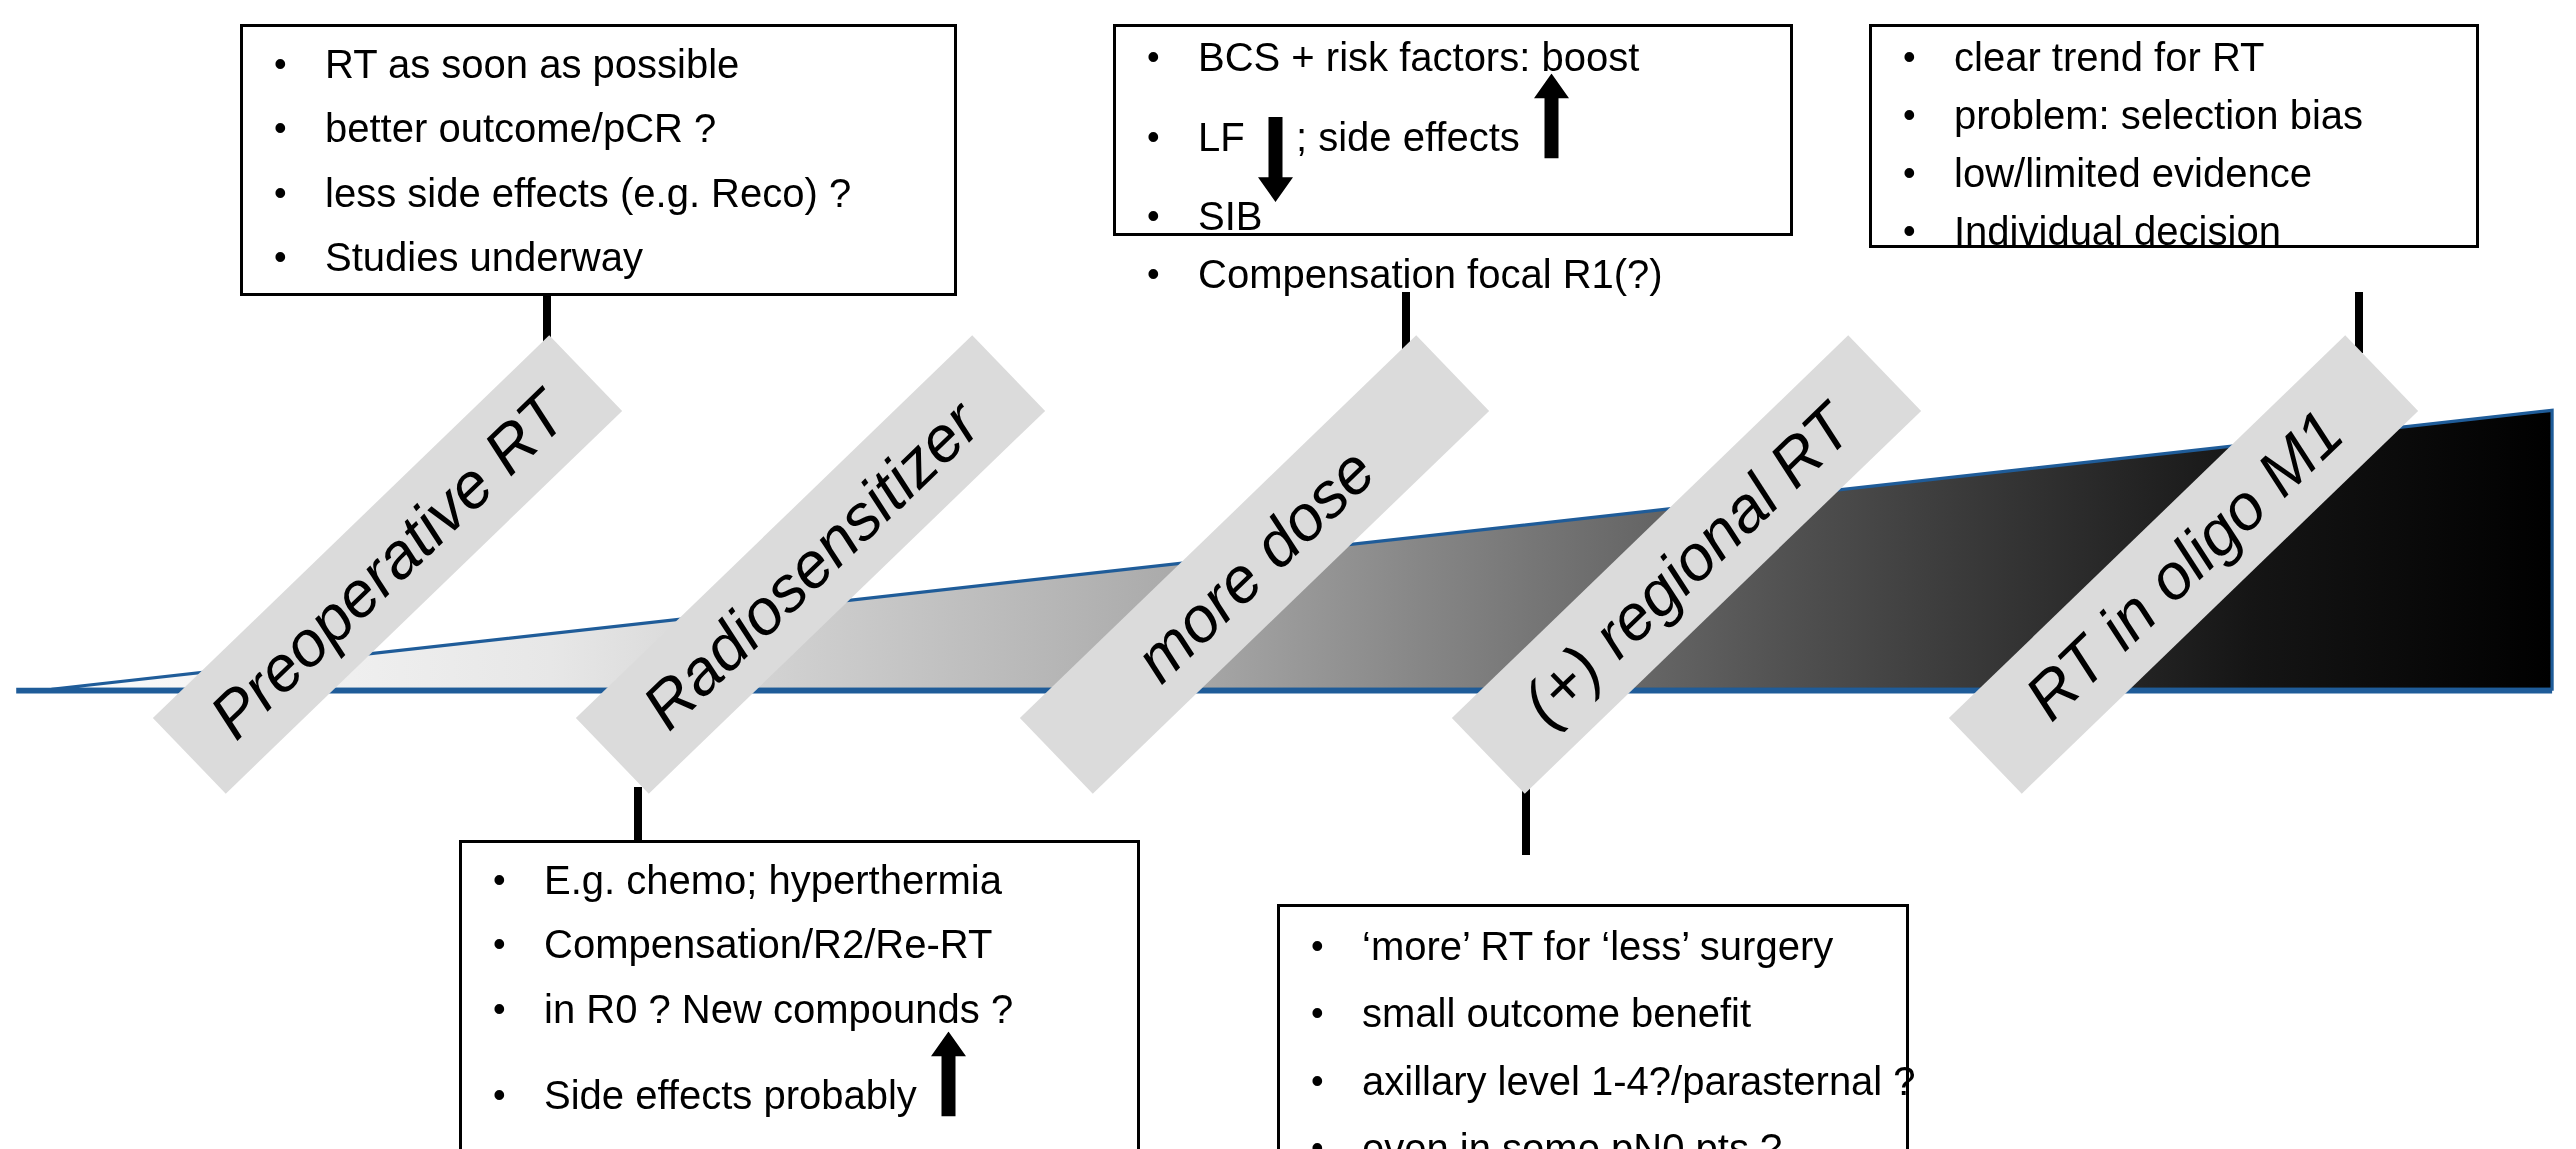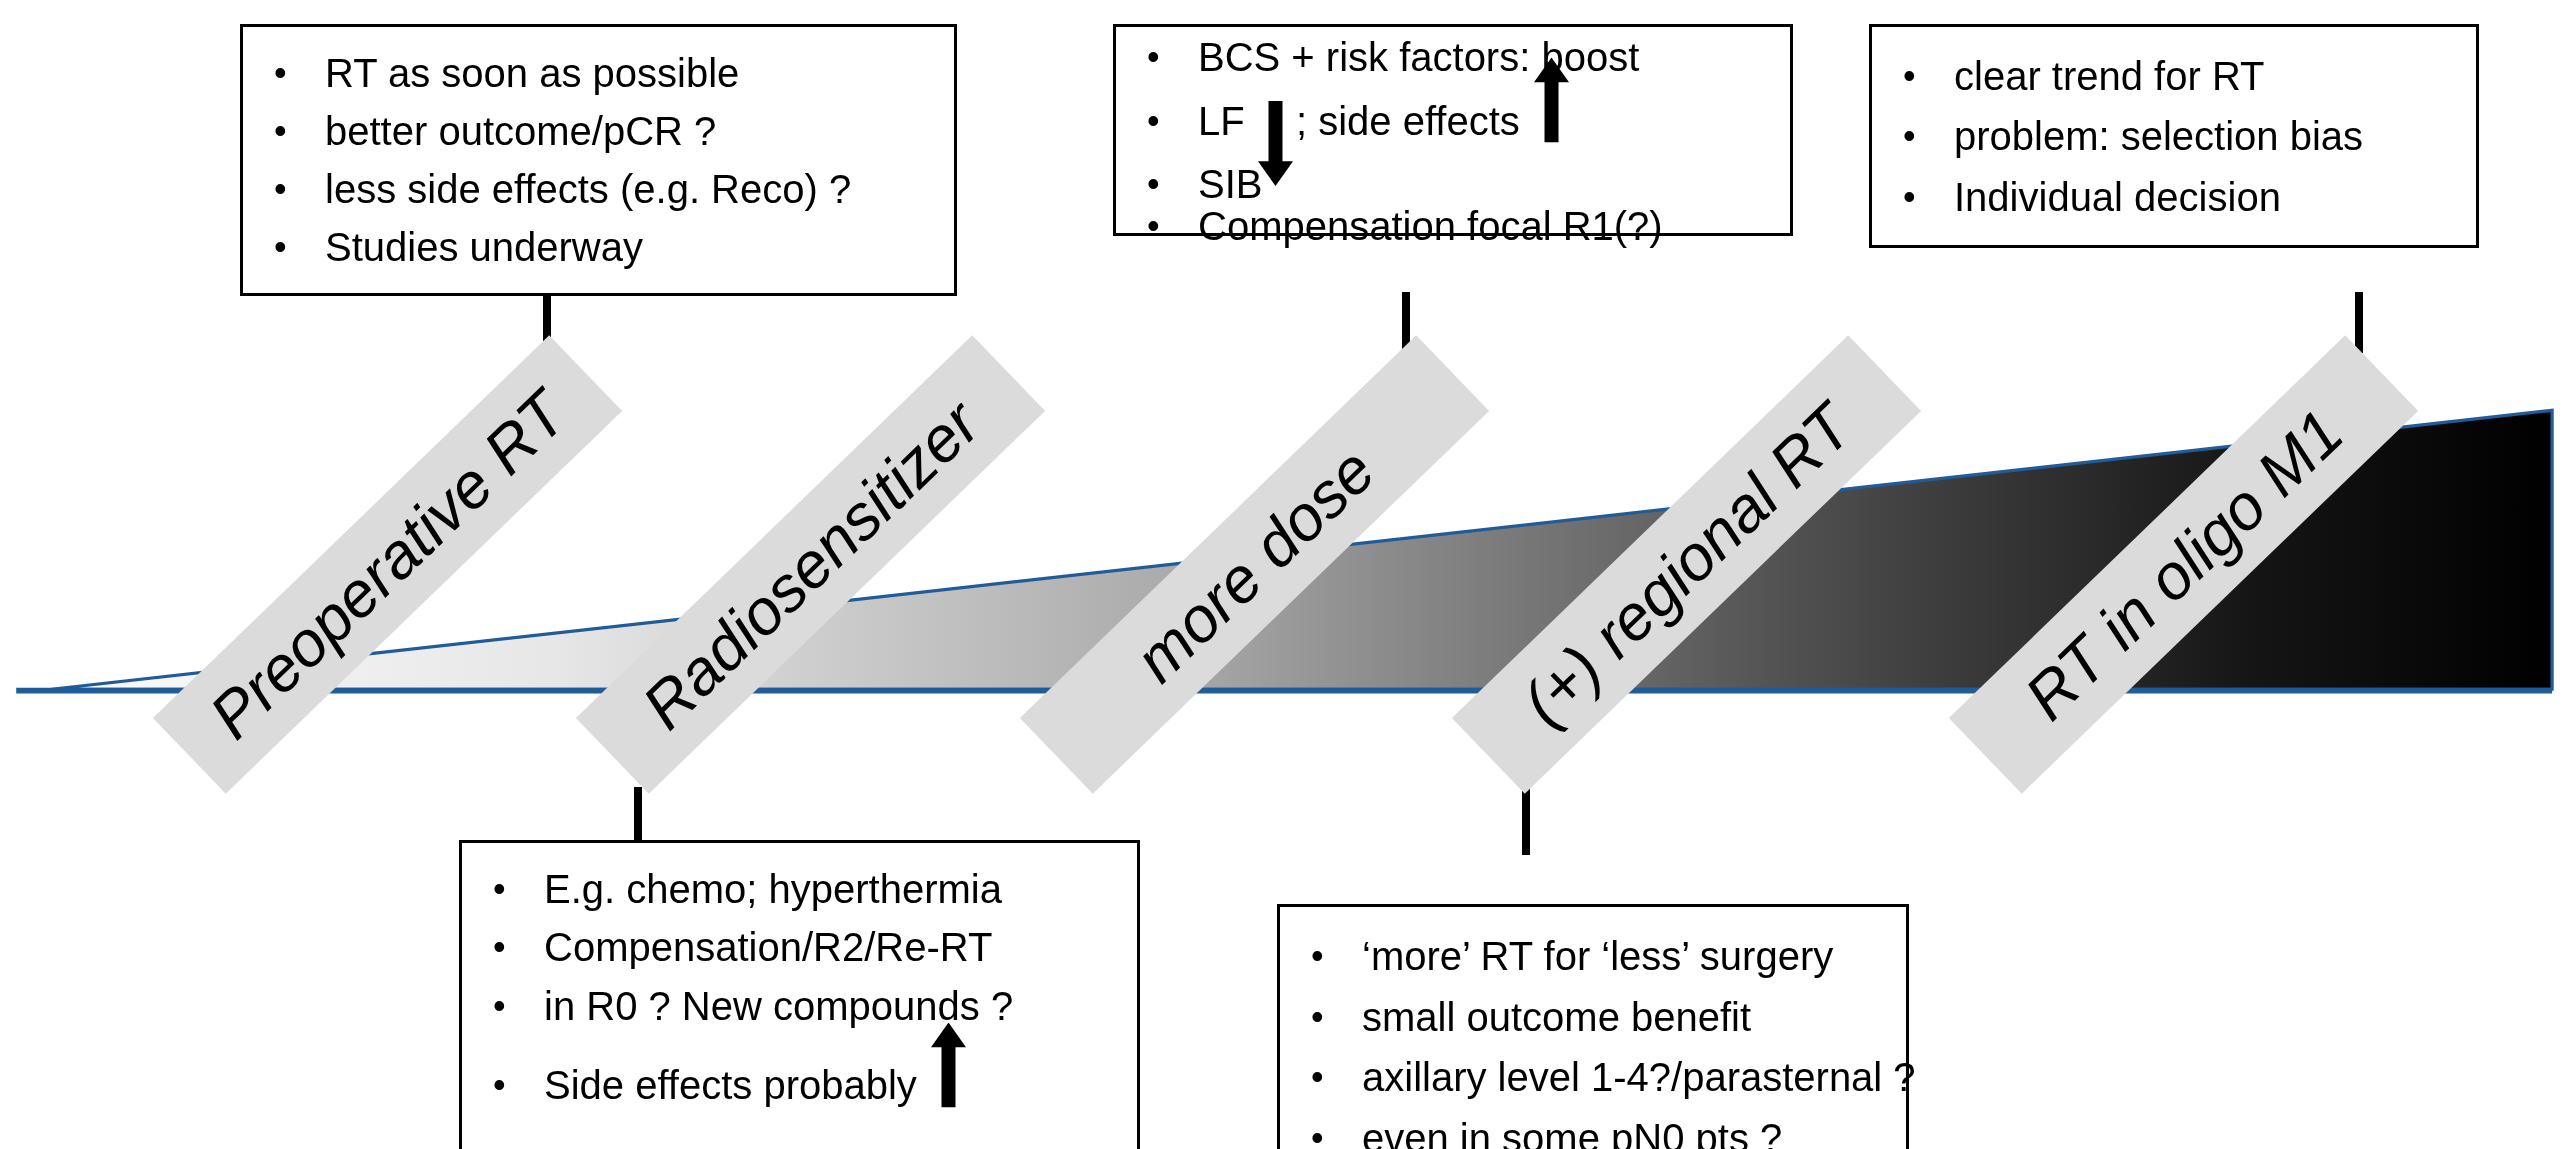--- a/index.html
+++ b/index.html
@@ -23,21 +23,21 @@
     font-style:italic;font-size:64px;line-height:1;
     white-space:nowrap;color:#000;
   }
   .box{
     position:absolute;background:#fff;border:3.2px solid #000;box-sizing:border-box;
   }
   ul.bullets{
     list-style:none;margin:0;height:100%;box-sizing:border-box;
     padding:9px 10px 9px 26px;
     display:flex;flex-direction:column;justify-content:space-evenly;
-    font-size:40px;line-height:1.05;
+    font-size:40px;line-height:1.05;gap:16px;
   }
   ul.bullets li{display:flex;align-items:center;}
   ul.bullets li::before{
     content:"\2022";
     flex:0 0 56px;font-size:36px;padding-left:5.1px;box-sizing:border-box;
   }
   .seg{white-space:pre;}
   svg.arrow{width:35px;height:85px;flex:0 0 auto;margin:0 2.6px;}
   svg.arrow-down{transform:translateY(23px);}
   svg.arrow-up{transform:translateY(-20.5px);}
@@ -127,20 +127,23 @@
 
   <div class="box" style="left:1869px;top:24.4px;width:610px;height:224px">
     <ul class="bullets">
         <li>
           <span class="seg">clear trend for RT</span>
         </li>
         <li>
           <span class="seg">problem: selection bias</span>
         </li>
         <li>
+          <span class="seg">low/limited evidence</span>
+        </li>
+        <li>
           <span class="seg">Individual decision</span>
         </li>
       </ul>
   </div>
 
   <div class="box" style="left:459px;top:840px;width:681px;height:316px">
     <ul class="bullets">
         <li>
           <span class="seg">E.g. chemo; hyperthermia</span>
         </li>

